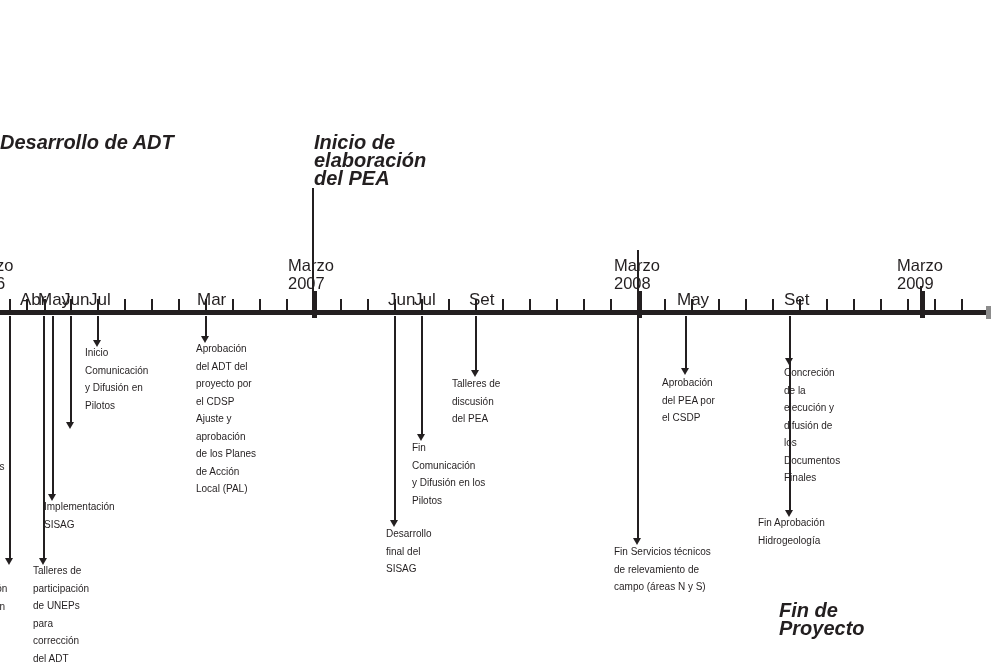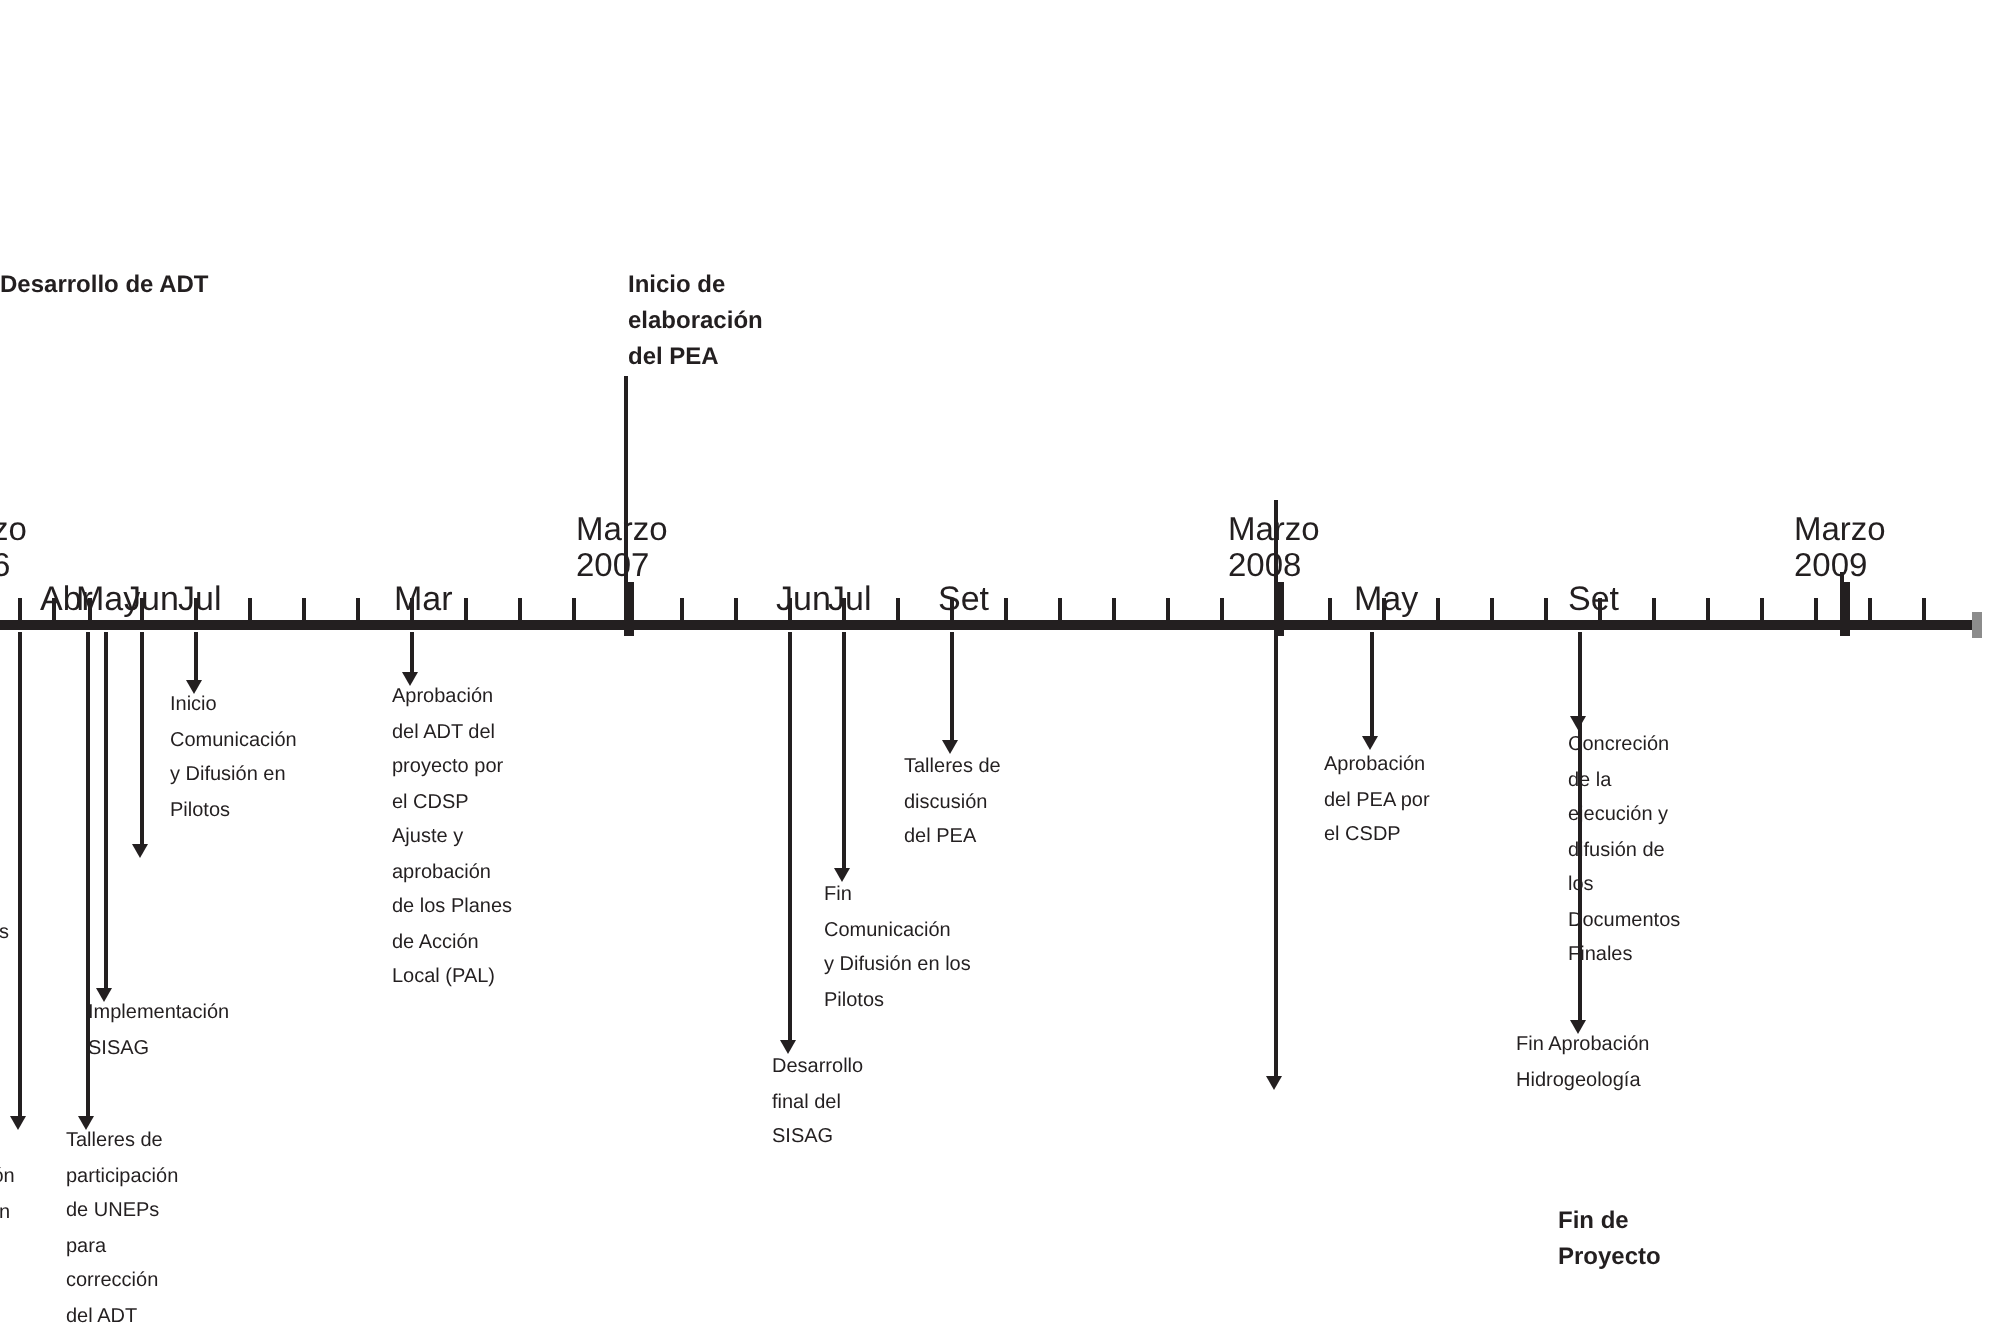--- a/index.html
+++ b/index.html
@@ -60,25 +60,26 @@
   }
   .year-label {
     position: absolute;
     font-size: 16.5px;
     line-height: 18px;
     color: #231f20;
     white-space: pre-line;
   }
   .milestone {
     position: absolute;
-    font-size: 12px;
+    font-size: 20px;
     font-weight: bold;
     line-height: 18px;
     color: #231f20;
     white-space: pre-line;
+    font-style: italic;
   }
   .note {
     position: absolute;
     font-size: 10px;
     line-height: 17.5px;
     color: #231f20;
     white-space: pre-line;
   }
   .leader {
     position: absolute;
@@ -242,20 +243,23 @@
   <div class="note" style="left:386px; top:525px">Desarrollo
 final del
 SISAG</div>
   <div class="note" style="left:412px; top:439px">Fin
 Comunicación
 y Difusión en los
 Pilotos</div>
   <div class="note" style="left:452px; top:375px">Talleres de
 discusión
 del PEA</div>
+  <div class="note" style="left:614px; top:543px">Fin Servicios técnicos
+de relevamiento de
+campo (áreas N y S)</div>
   <div class="note" style="left:662px; top:374px">Aprobación
 del PEA por
 el CSDP</div>
   <div class="note" style="left:758px; top:514px">Fin Aprobación
 Hidrogeología</div>
   <div class="note" style="left:784px; top:364px">Concreción
 de la
 ejecución y
 difusión de
 los

